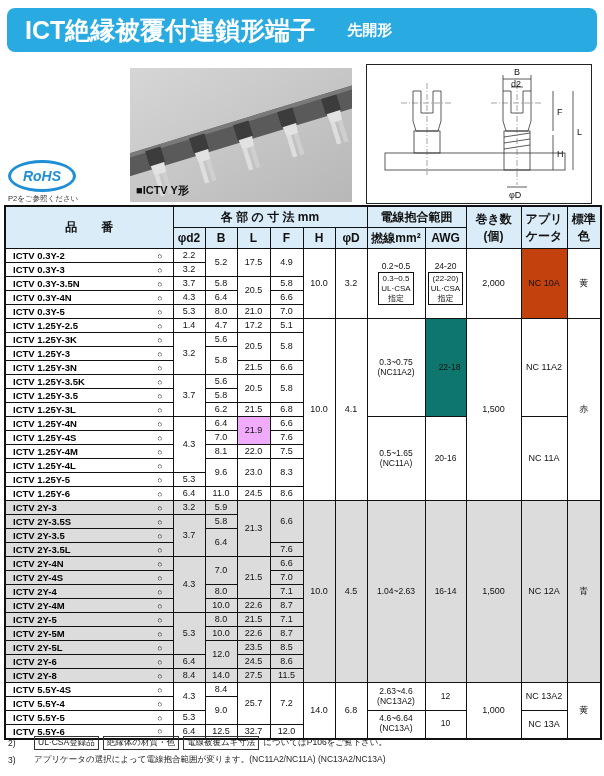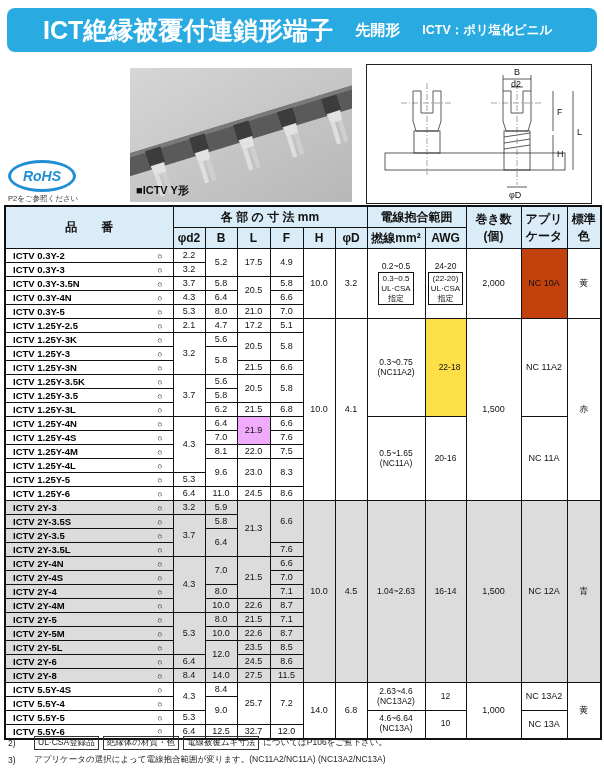--- a/index.html
+++ b/index.html
@@ -7,22 +7,22 @@
     width:604px;height:776px;position:relative;background:#ffffff;
     font-family:"Liberation Sans","DejaVu Sans",sans-serif;
     -webkit-font-smoothing:antialiased;overflow:hidden;
   }
   
   .banner{
     position:absolute;left:7px;top:8px;width:590px;height:44px;
     background:#29abe2;border-radius:8px;color:#fff;
     display:flex;align-items:center;
   }
-  .banner .title{font-size:25px;font-weight:bold;margin-left:36px;letter-spacing:0px;white-space:nowrap;text-align:right;}
-  .banner .sub{font-size:15px;font-weight:bold;margin-left:22px;white-space:nowrap;}
+  .banner .title{font-size:25px;font-weight:bold;margin-left:18px;letter-spacing:0px;white-space:nowrap;text-align:right;}
+  .banner .sub{font-size:15px;font-weight:bold;margin-left:32px;white-space:nowrap;}
   .banner .mat{font-size:12.5px;font-weight:bold;margin-left:22px;white-space:nowrap;}
   
   .photo-box{position:absolute;left:130px;top:68px;width:222px;height:112px;}
   .photo-box svg{display:block;}
   .diagram-box{position:absolute;left:366px;top:64px;width:224px;height:138px;border:1px solid #222;background:#fff;}
   .rohs{position:absolute;left:8px;top:160px;width:90px;}
   .rohs .oval{
     width:62px;height:26px;border:3px solid #1f8fd5;border-radius:50%;
     display:flex;align-items:center;justify-content:center;
     color:#1f8fd5;font-weight:bold;font-style:italic;font-size:14px;background:#fff;
@@ -59,21 +59,20 @@
   .dim-label{font-size:9px;fill:#111;}
   .thin{stroke:#333;stroke-width:0.8;fill:none;}
   .cline{stroke:#666;stroke-width:0.6;stroke-dasharray:6 2 1 2;fill:none;}
 </style>
 </head>
 <body>
 
 <div class="banner">
   <div class="title">ICT絶縁被覆付連鎖形端子</div>
   <div class="sub">先開形</div>
-  <div class="mat">ICTV：ポリ塩化ビニル</div>
 </div>
 
 <div class="photo-box">
   <svg width="222" height="134" viewBox="0 0 222 134">
     <defs>
       <linearGradient id="pbg" x1="0" y1="0" x2="1" y2="1">
         <stop offset="0" stop-color="#d6d6d6"></stop>
           <stop offset="1" stop-color="#b7b7b7"></stop>
       </linearGradient>
     </defs>
@@ -270,29 +269,29 @@
           <td class="val-cell col-L" style="background: rgb(255, 255, 255);">21.0</td>
           <td class="val-cell col-F" style="background: rgb(255, 255, 255);">7.0</td>
         </tr>
         <tr class="group-top">
           <td class="part-cell" style="background: rgb(255, 255, 255);">
             <div class="pc-inner">
               <span class="pn">ICTV 1.25Y-2.5</span>
               <span class="mark">○</span>
             </div>
           </td>
-          <td class="val-cell col-d2" style="background: rgb(255, 255, 255);">2.1</td>
+          <td class="val-cell col-d2" style="background: rgb(255, 255, 255);">1.4</td>
           <td class="val-cell col-B" style="background: rgb(255, 255, 255);">4.7</td>
           <td class="val-cell col-L" style="background: rgb(255, 255, 255);">17.2</td>
           <td class="val-cell col-F" style="background: rgb(255, 255, 255);">5.1</td>
           <td class="val-cell col-H" rowspan="13" style="background: rgb(255, 255, 255);">10.0</td>
           <td class="val-cell col-D" rowspan="13" style="background: rgb(255, 255, 255);">4.1</td>
           <td class="val-cell col-wire" rowspan="7" style="background: rgb(255, 255, 255);">0.3~0.75
 (NC11A2)</td>
-          <td class="val-cell col-awg" rowspan="7" style="background: #fde047; padding-left: 8px;">22-18</td>
+          <td class="val-cell col-awg" rowspan="7" style="background: #0f766e; padding-left: 8px;">22-18</td>
           <td class="val-cell col-qty" rowspan="13" style="background: rgb(255, 255, 255);">1,500</td>
           <td class="val-cell col-app" rowspan="7" style="background: rgb(255, 255, 255);">NC 11A2</td>
           <td class="val-cell col-color" rowspan="13" style="background: rgb(255, 255, 255);">赤</td>
         </tr>
         <tr>
           <td class="part-cell" style="background: rgb(255, 255, 255);">
             <div class="pc-inner">
               <span class="pn">ICTV 1.25Y-3K</span>
               <span class="mark">○</span>
             </div>

